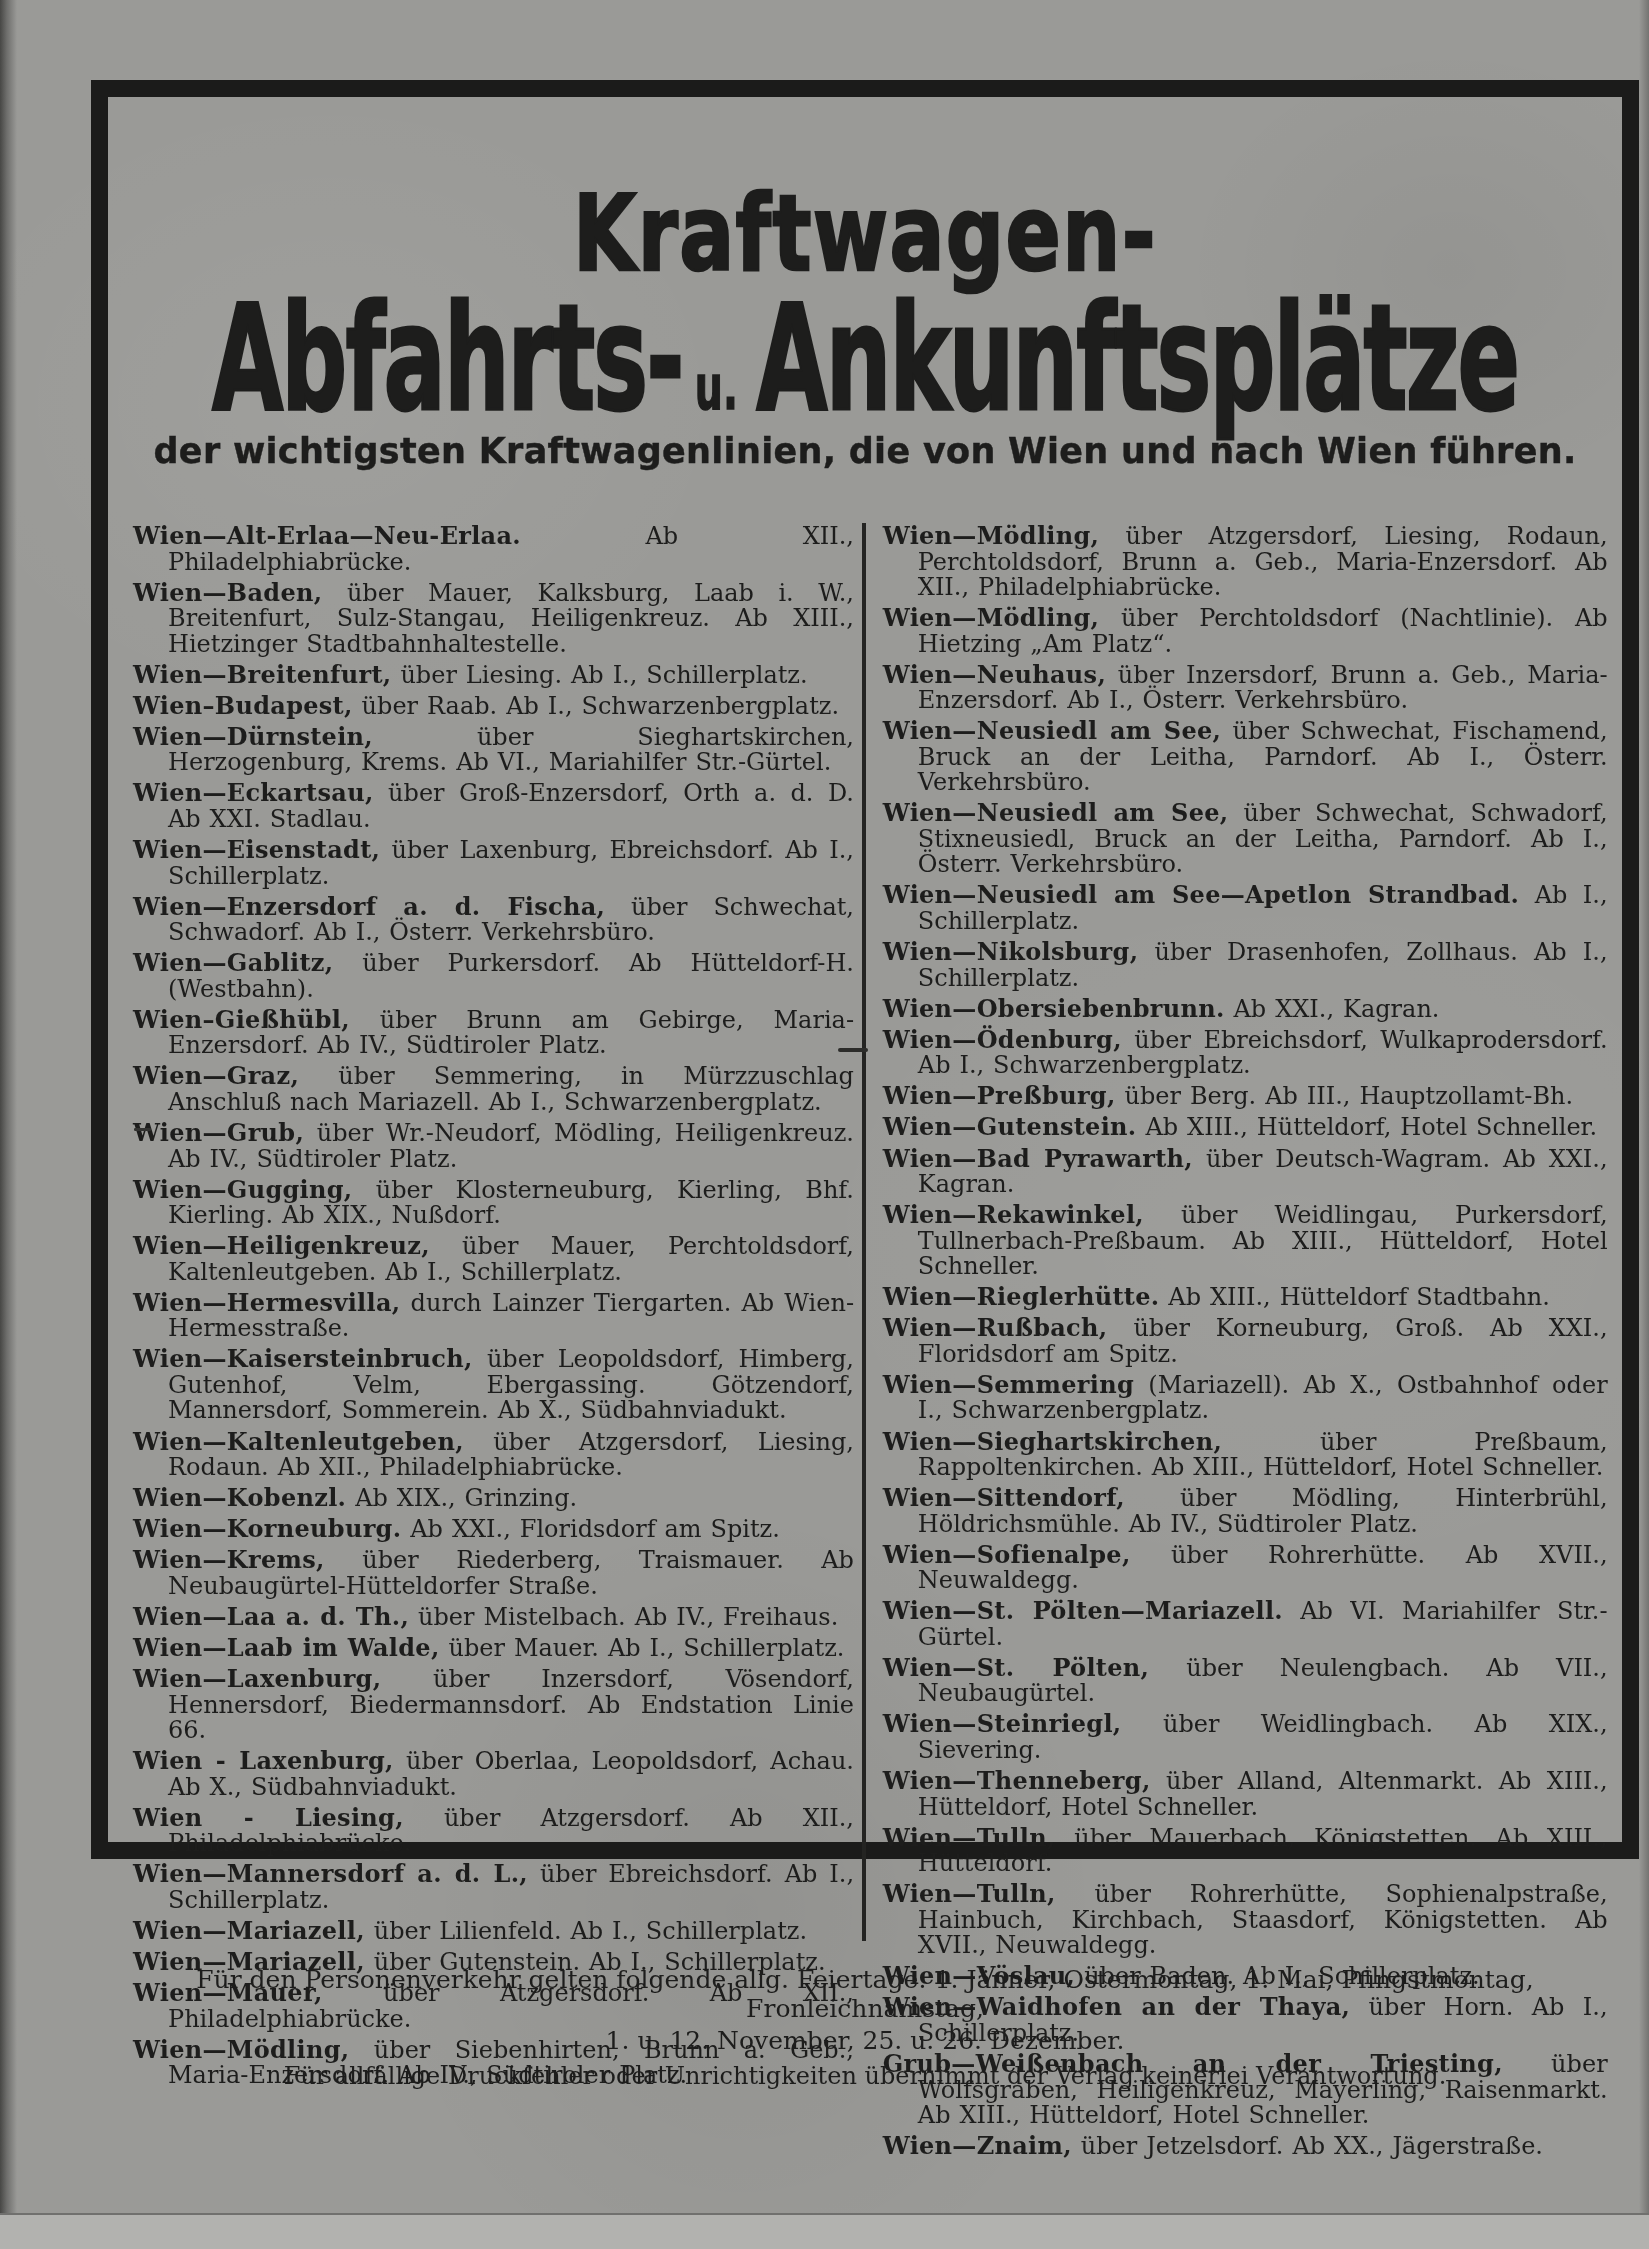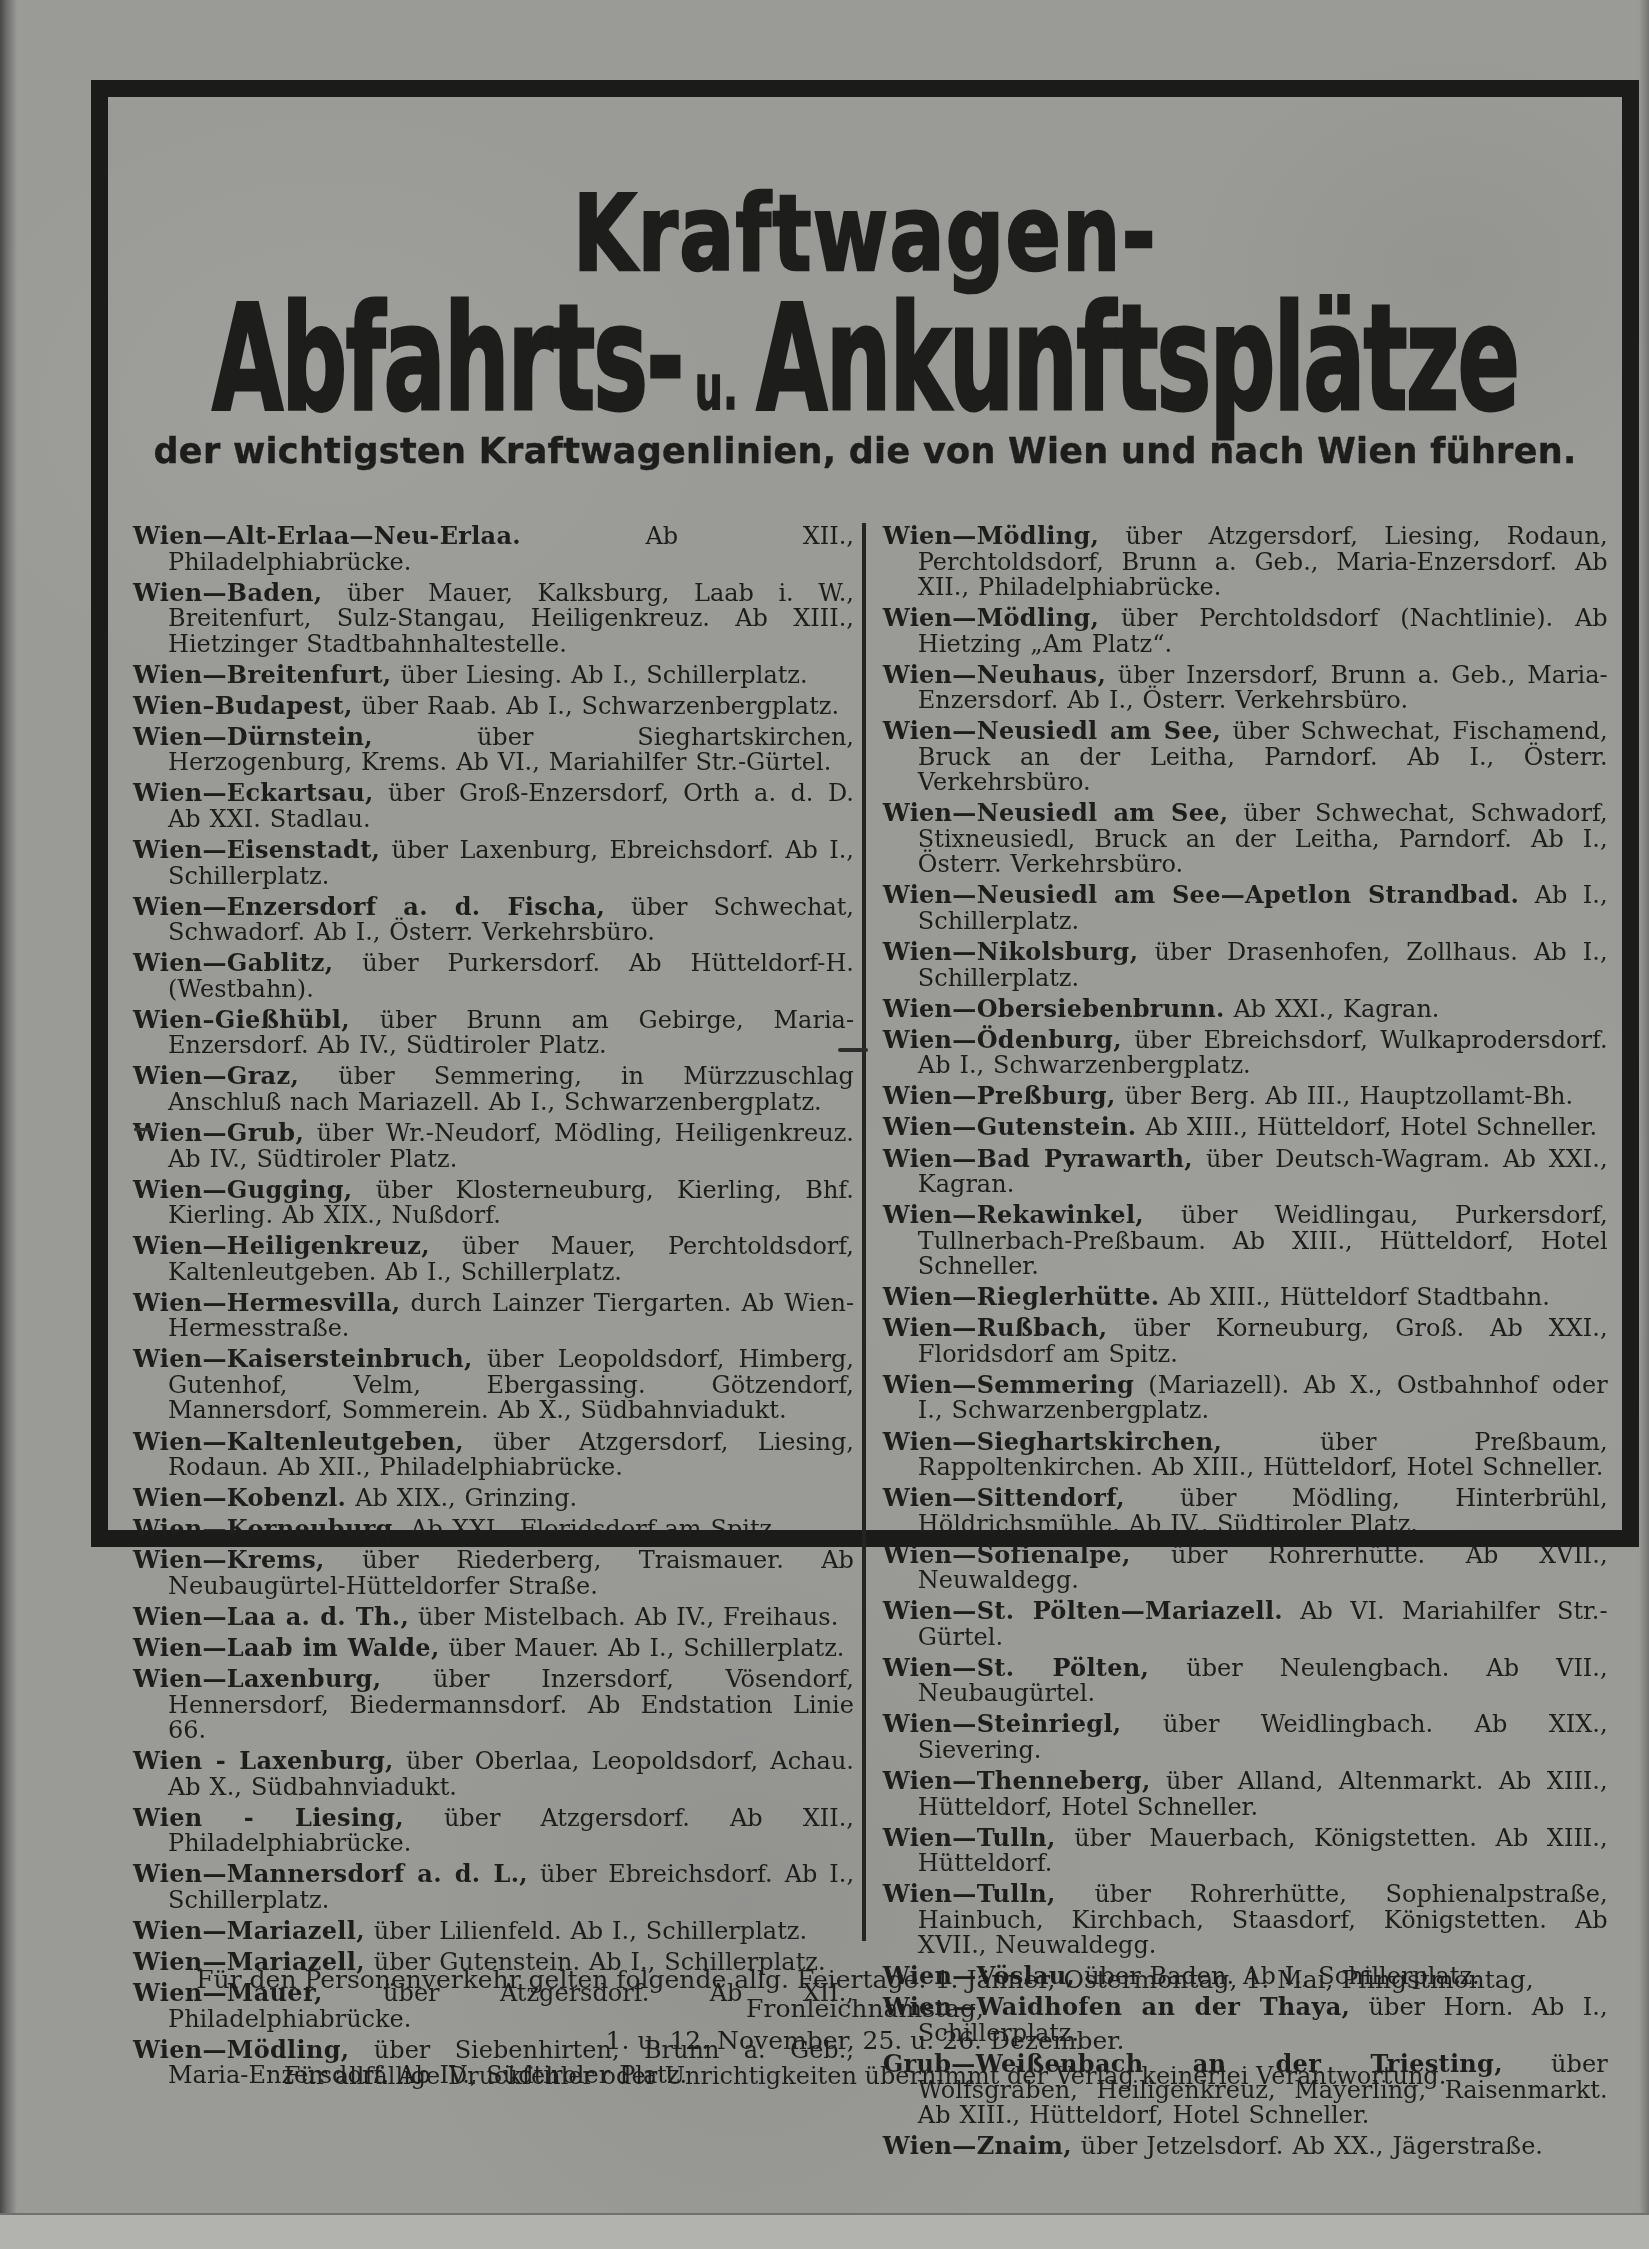--- a/index.html
+++ b/index.html
@@ -29,21 +29,21 @@
     background: linear-gradient(270deg, #747472, rgba(154,154,151,0) 100%);
   }
   .edge-bottom {
     position: absolute; left: 0; bottom: 0; width: 100%; height: 34px;
     background: #b2b2af;
     border-top: 2px solid #70706e;
   }
   #frame {
     position: absolute;
     left: 91px; top: 80px;
-    width: 1548px; height: 1467px;
+    width: 1548px; height: 1779px;
     border: 17.6px solid var(--frame, #1b1b1a);
     box-sizing: border-box;
     padding-left: 36px;
   }
   .title-1 {
     position: absolute; top: 75px; left: 0; width: 100%;
     text-align: center;
     font-family: "DejaVu Sans", sans-serif;
     font-weight: bold;
     font-size: 80px;

